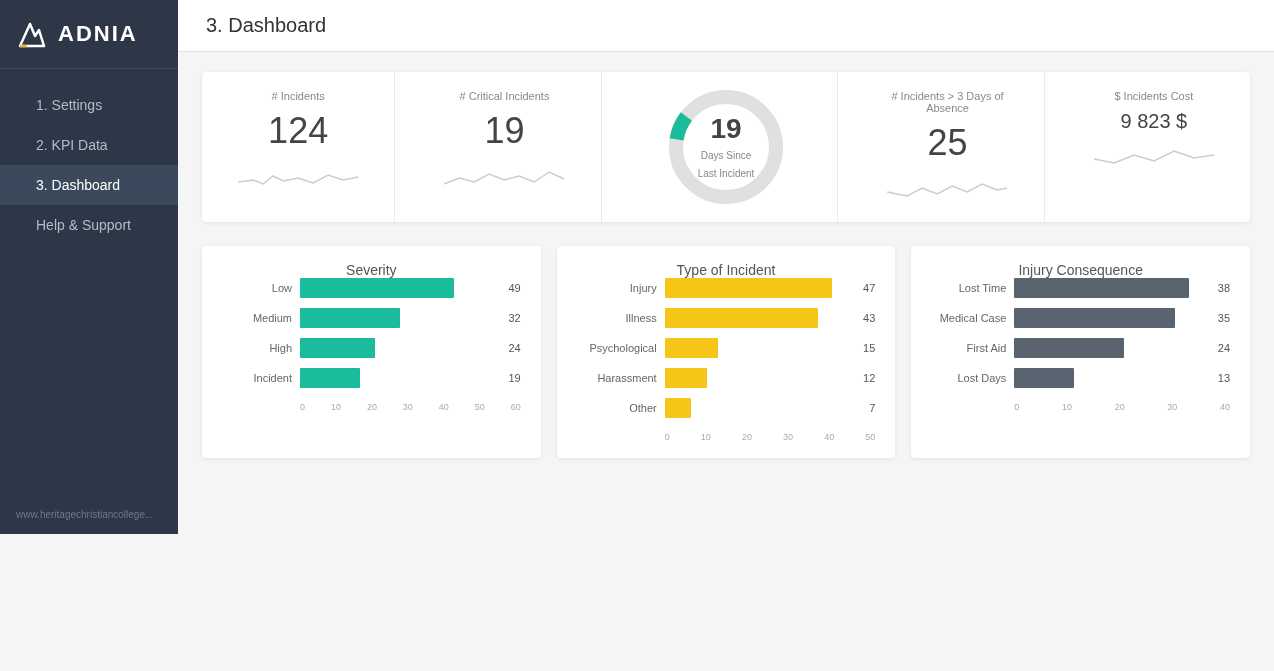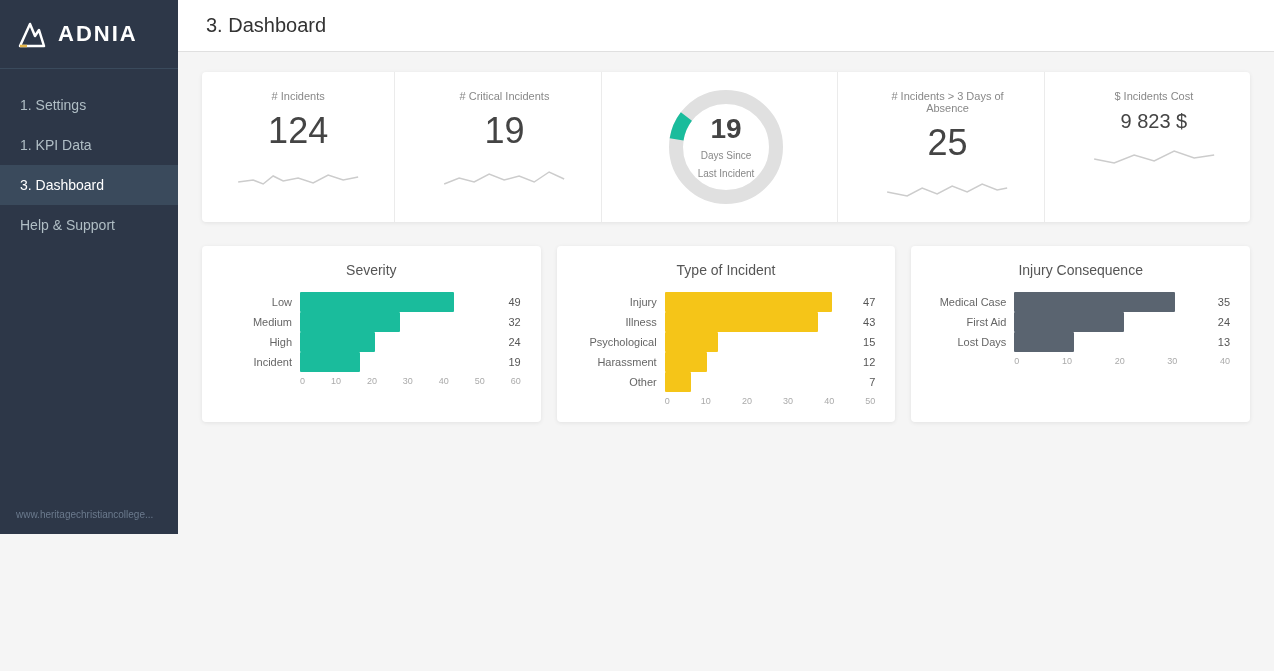--- a/index.html
+++ b/index.html
@@ -30,21 +30,21 @@
       color: white;
       font-size: 22px;
       font-weight: 700;
       letter-spacing: 2px;
     }
     .nav-items {
       flex: 1;
       padding-top: 16px;
     }
     .nav-item {
-      padding: 12px 20px;
+      padding: 12px 36px;
       color: #b0bec5;
       font-size: 14px;
       cursor: pointer;
     }
     .nav-item.active { background: #3a4a5c; color: white; }
     .sidebar-footer {
       padding: 14px 16px;
       color: #6b7a8d;
       font-size: 10px;
     }
@@ -156,27 +156,27 @@
       background: white;
       border-radius: 4px;
       box-shadow: 0 1px 4px rgba(0,0,0,0.08);
       padding: 16px 20px;
       flex: 1;
     }
     .chart-title {
       font-size: 14px;
       color: #555;
       text-align: center;
-      margin-bottom: 14px;
     }
 
     
     .bar-chart {
       display: flex;
       flex-direction: column;
+      gap: 10px;
     }
     .bar-row {
       display: flex;
       align-items: center;
       gap: 8px;
     }
     .bar-label {
       font-size: 11px;
       color: #666;
       text-align: right;
@@ -236,21 +236,21 @@
   <div id="sidebar-logo">
     <svg class="logo-icon" viewBox="0 0 32 32">
       <rect x="0" y="0" width="32" height="32" fill="none"></rect>
       <path d="M4 28 L14 6 L19 18 L23 12 L28 28Z" fill="none" stroke="white" stroke-width="2.5" stroke-linejoin="round"></path>
       <line x1="4" y1="28" x2="11" y2="28" stroke="#e8b84b" stroke-width="2.5"></line>
     </svg>
     <span class="logo-text">ADNIA</span>
   </div>
   <div class="nav-items">
     <div class="nav-item">1. Settings</div>
-    <div class="nav-item">1. KPI Data</div>
+    <div class="nav-item">2. KPI Data</div>
     <div class="nav-item active">3. Dashboard</div>
     <div class="nav-item">Help &amp; Support</div>
   </div>
   <div class="sidebar-footer">www.heritagechristiancollege...</div>
 </div>
 
 <div id="main">
   <div id="header">
     <span id="header-title">3. Dashboard</span>
   </div>
@@ -415,20 +415,27 @@
               <span class="axis-tick">50</span>
             </div>
           </div>
         </div>
       </div>
 
       <div class="chart-card">
         <div class="chart-title">Injury Consequence</div>
         <div class="bar-chart">
 
+          <div class="bar-row">
+            <span class="bar-label bar-label-ic">Lost Time</span>
+            <div class="bar-wrap">
+              <div class="bar-fill bar-gray" style="width: calc(38/40 * 100%);"></div>
+            </div>
+            <span class="bar-val">38</span>
+          </div>
 
           <div class="bar-row">
             <span class="bar-label bar-label-ic">Medical Case</span>
             <div class="bar-wrap">
               <div class="bar-fill bar-gray" style="width: calc(35/40 * 100%);"></div>
             </div>
             <span class="bar-val">35</span>
           </div>
 
           <div class="bar-row">

